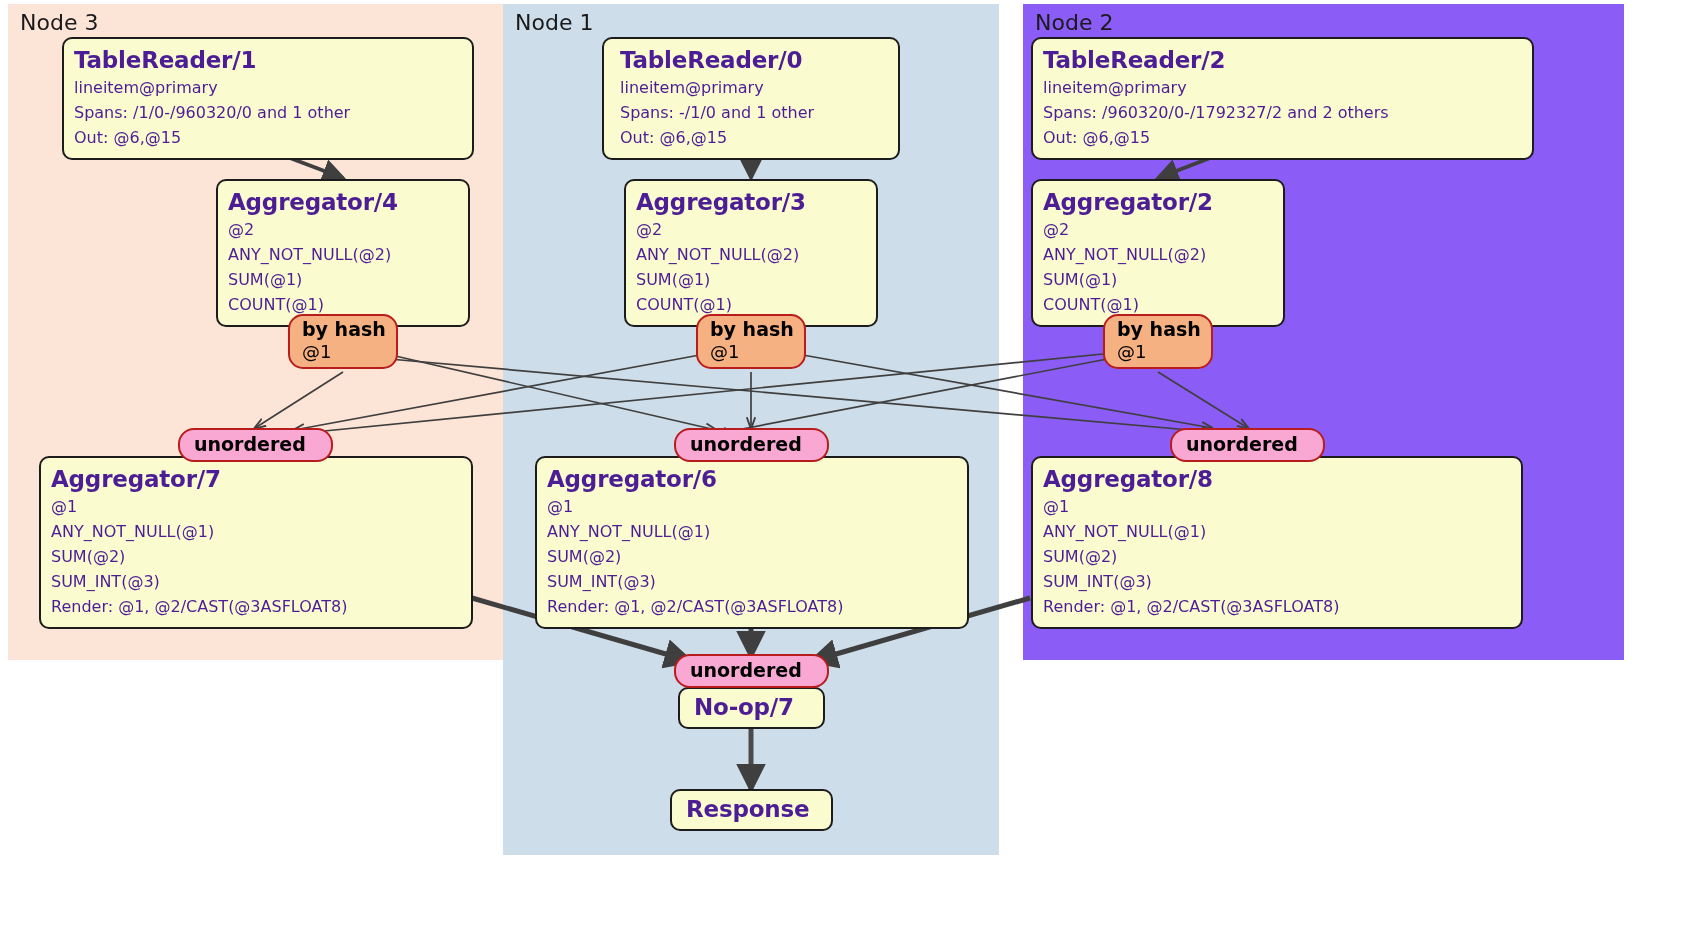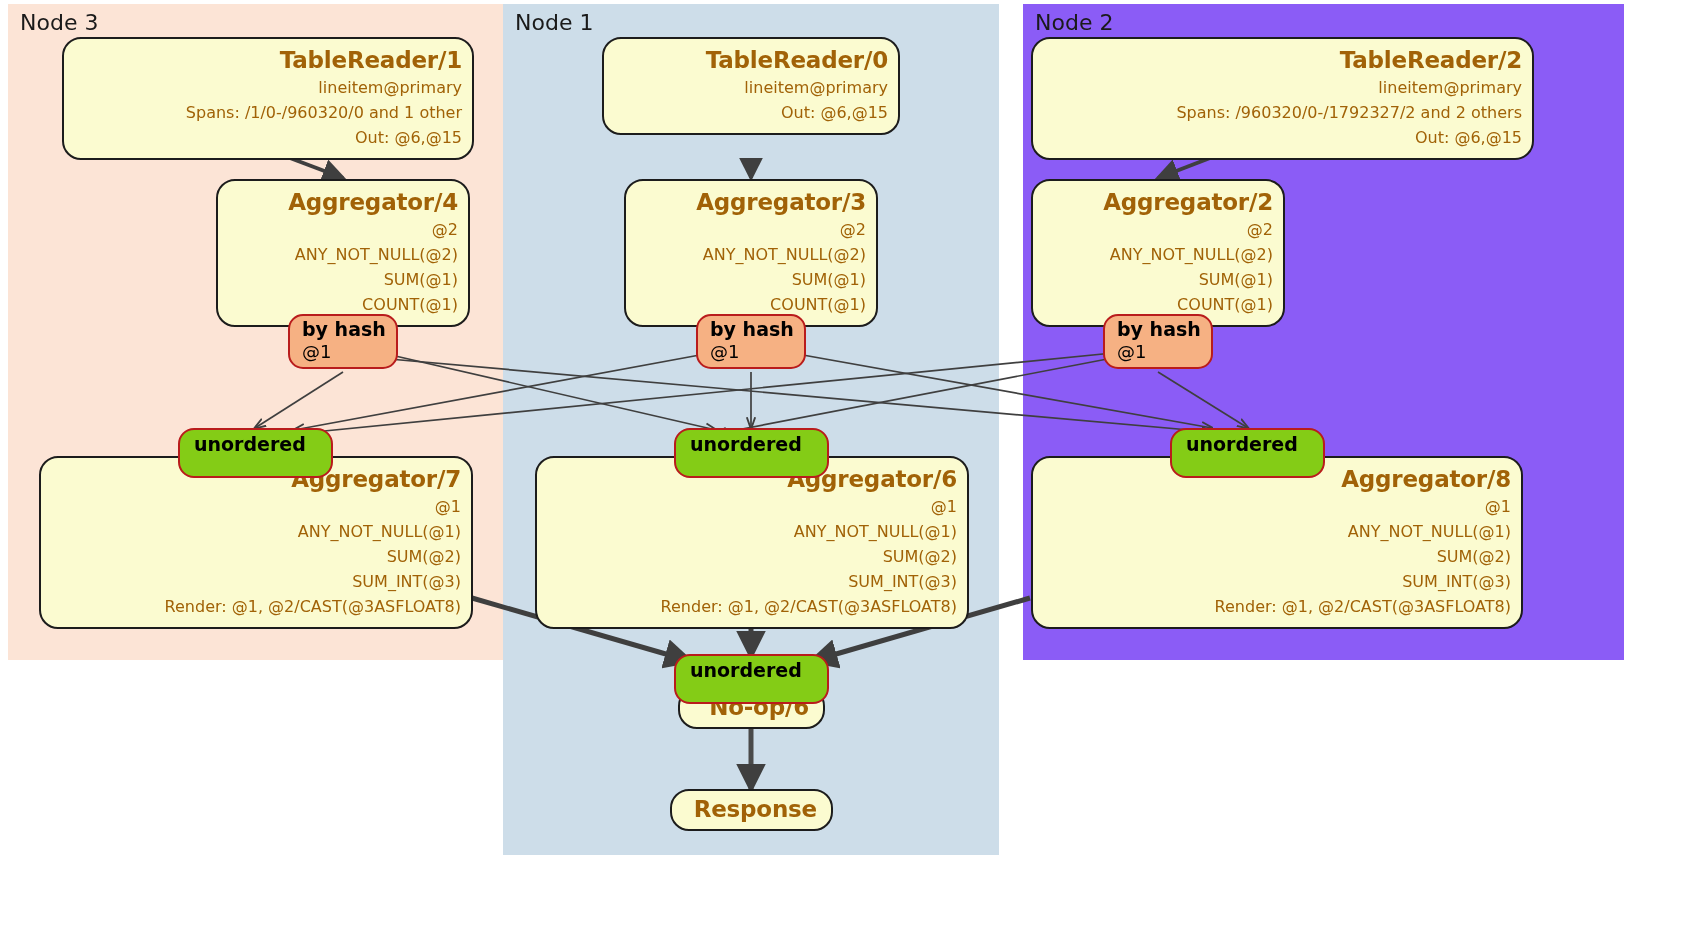--- a/index.html
+++ b/index.html
@@ -43,24 +43,24 @@
     width: 1708px;
     height: 940px;
     pointer-events: none;
   }
   
   .proc-box {
     position: absolute;
     box-sizing: border-box;
     background: #fbfbd0;
     border: 2px solid #1c1c1c;
-    border-radius: 19px;
-    text-align: right;
+    border-radius: 10px;
+    text-align: left;
     padding: 6px 10px 8px 10px;
-    color: #a16207;
+    color: #4c1d95;
     font-size: 20px;
     line-height: 25px;
   }
   .proc-title {
     font-weight: bold;
     font-size: 23px;
     line-height: 30px;
     letter-spacing: -0.2px;
     white-space: nowrap;
   }
@@ -82,23 +82,23 @@
     text-align: left;
     color: #000;
     z-index: 6;
   }
   .pill-hash {
     background: #f6b183;
     border-radius: 15px;
     padding: 2px 12px 4px 12px;
   }
   .pill-unordered {
-    background: #84cc16;
+    background: #f9a8d4;
     border-radius: 16px;
-    padding: 3px 14px 20px 14px;
+    padding: 3px 14px 4px 14px;
   }
   .pill-title {
     font-weight: bold;
     font-size: 19px;
     line-height: 23px;
     white-space: nowrap;
   }
   .pill-sub {
     font-size: 18px;
     line-height: 22px;
@@ -165,20 +165,21 @@
   <div class="proc-box" id="tr1" style="left:62px; top:37px; width:412px;">
     <div class="proc-title">TableReader/1</div>
     <div class="proc-line">lineitem@primary</div>
     <div class="proc-line">Spans: /1/0-/960320/0 and 1 other</div>
     <div class="proc-line">Out: @6,@15</div>
   </div>
 
   <div class="proc-box" id="tr0" style="left:602px; top:37px; width:298px;padding-left:16px;">
     <div class="proc-title">TableReader/0</div>
     <div class="proc-line">lineitem@primary</div>
+    <div class="proc-line">Spans: -/1/0 and 1 other</div>
     <div class="proc-line">Out: @6,@15</div>
   </div>
 
   <div class="proc-box" id="tr2" style="left:1031px; top:37px; width:503px;">
     <div class="proc-title">TableReader/2</div>
     <div class="proc-line">lineitem@primary</div>
     <div class="proc-line">Spans: /960320/0-/1792327/2 and 2 others</div>
     <div class="proc-line">Out: @6,@15</div>
   </div>
 
@@ -254,20 +255,20 @@
     <div class="proc-line">SUM(@2)</div>
     <div class="proc-line">SUM_INT(@3)</div>
     <div class="proc-line">Render: @1, @2/CAST(@3ASFLOAT8)</div>
   </div>
 
   <div class="pill pill-unordered" style="left:674px; top:654px; width:155px;">
     <div class="pill-title">unordered</div>
   </div>
 
   <div class="proc-box compact" id="noop9" style="left:678px; top:687px; width:147px;">
-    <div class="proc-title">No-op/6</div>
+    <div class="proc-title">No-op/7</div>
   </div>
 
   <div class="proc-box compact" id="response" style="left:670px; top:789px; width:163px;">
     <div class="proc-title">Response</div>
   </div>
 
 </div>
 
 </body></html>

